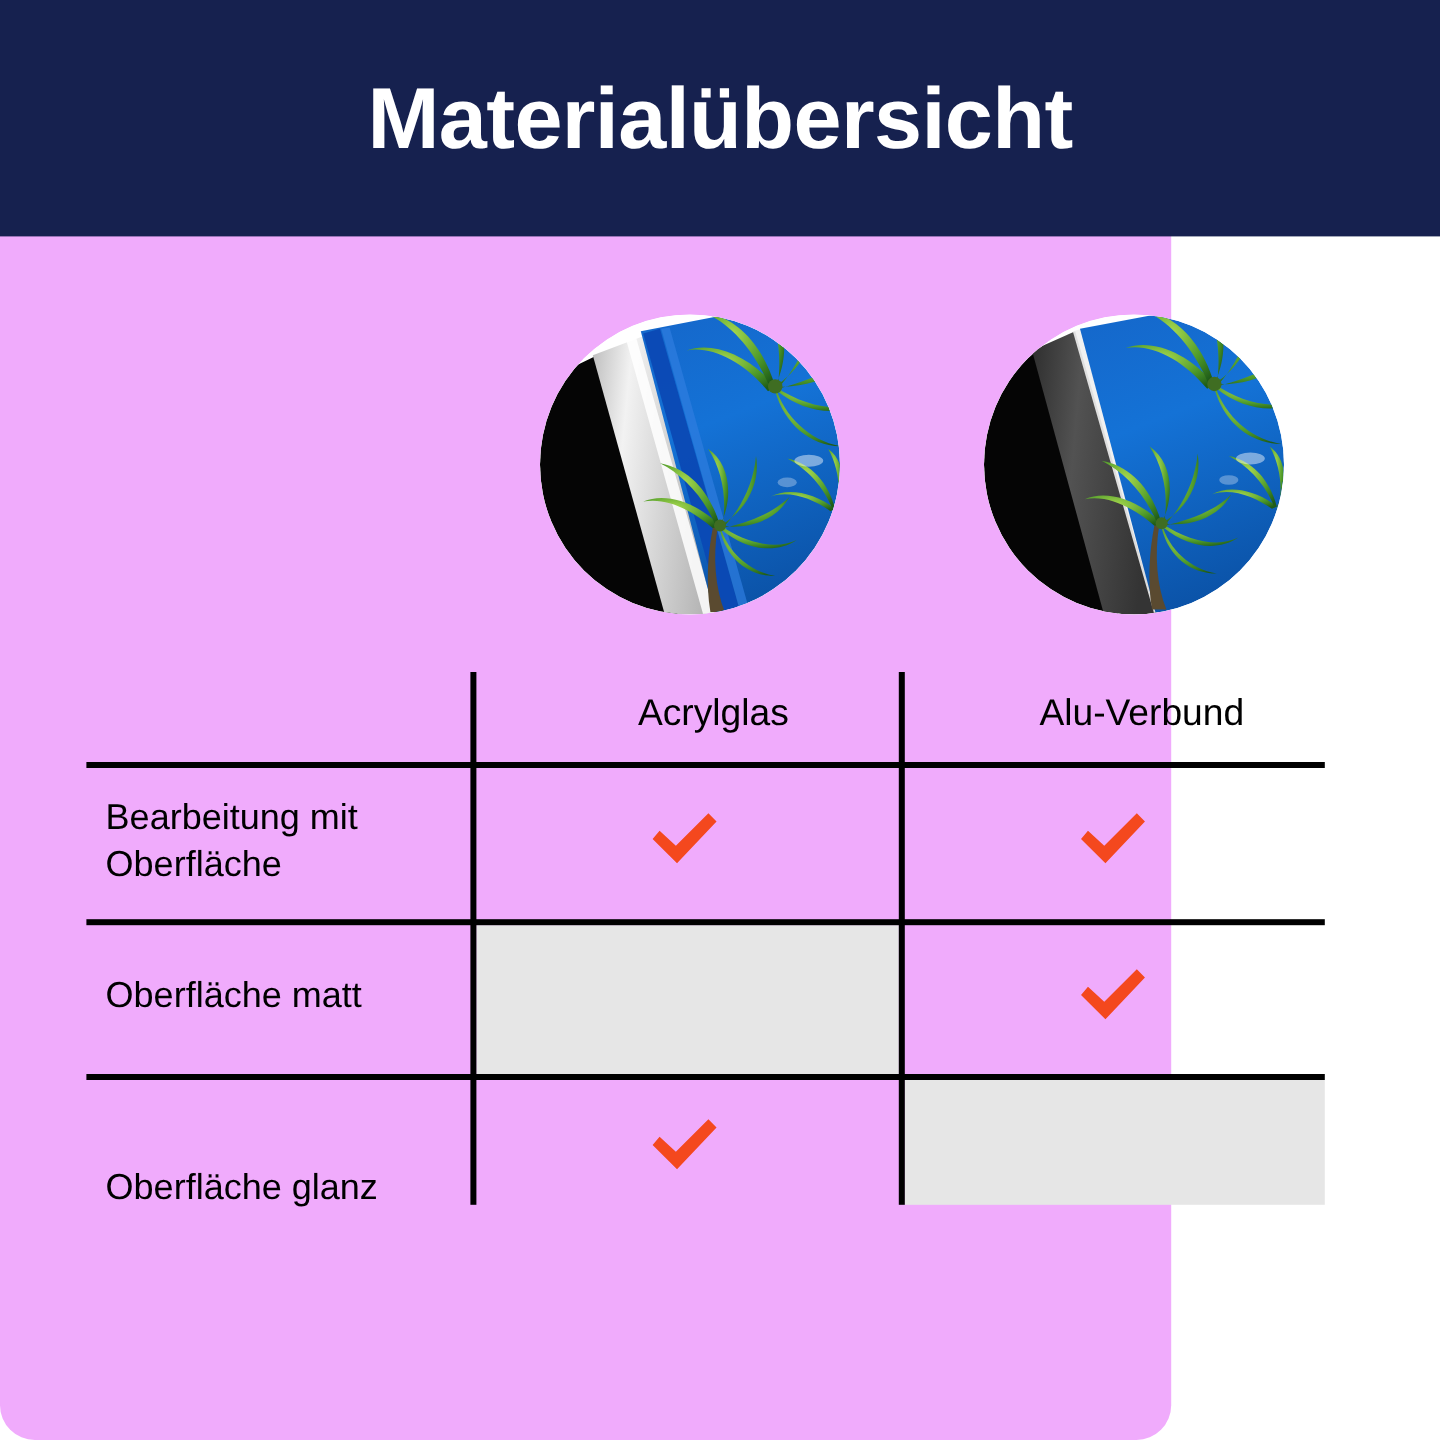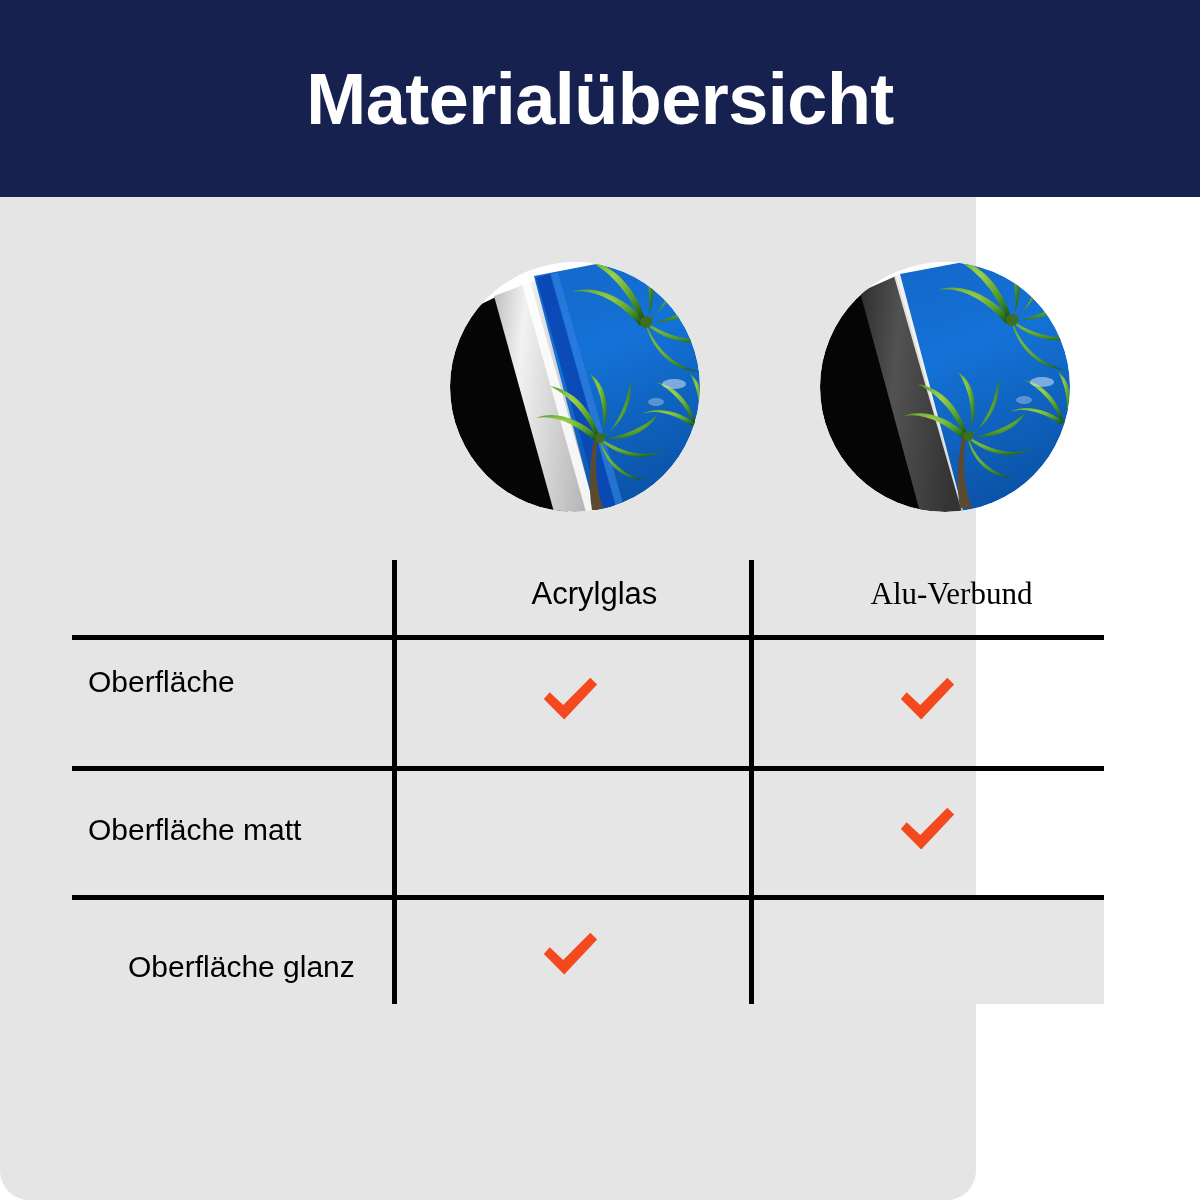--- a/index.html
+++ b/index.html
@@ -10,21 +10,21 @@
     height: 1200px;
     background: #ffffff;
     font-family: "Liberation Sans", "DejaVu Sans", sans-serif;
     overflow: hidden;
   }
 
   #page {
     position: relative;
     width: 976px;
     height: 1200px;
-    background: #e5e5e5;
+    background: #f0abfc;
     border-radius: 29px;
   }
 
   
   .header-banner {
     position: absolute;
     left: 0;
     top: 0;
     width: 1200px;
     height: 197px;
@@ -104,34 +104,34 @@
     position: absolute;
     top: 576px;
     width: 357px;
     text-align: center;
     color: #000000;
     font-size: 31px;
     font-family: "Liberation Sans", "DejaVu Sans", sans-serif;
     padding-left: 48px;
   }
   .col-header.acryl { left: 392px; }
-  .col-header.alu   { left: 749px; font-family: Liberation Serif, serif; }
+  .col-header.alu   { left: 749px; }
 
   .row-label {
     position: absolute;
     left: 88px;
     width: 300px;
     color: #000000;
     font-size: 30px;
     line-height: 1.3;
     font-family: "Liberation Sans", "DejaVu Sans", sans-serif;
   }
   .row-label.r0 { top: 662px; }
   .row-label.r1 { top: 810px; }
-  .row-label.r2 { top: 947px; margin-left: 40px; }
+  .row-label.r2 { top: 970px; }
 
   
   .check-mark {
     position: absolute;
     width: 62px;
     height: 62px;
   }
   .check-mark svg { display: block; width: 100%; height: 100%; }
 
   .chk-r0-acryl { left: 539px; top: 670px; }
@@ -307,20 +307,21 @@
     <div class="grid-line vline-1"></div>
     <div class="grid-line vline-2"></div>
     <div class="grid-line hline-1"></div>
     <div class="grid-line hline-2"></div>
     <div class="grid-line hline-3"></div>
 
     <div class="col-header acryl">Acrylglas</div>
     <div class="col-header alu">Alu-Verbund</div>
 
     <div class="row-label r0">
+      <div>Bearbeitung mit</div>
       <div>Oberfläche</div>
     </div>
     <div class="row-label r1">Oberfläche matt</div>
     <div class="row-label r2">Oberfläche glanz</div>
 
     <div class="check-mark chk-r0-acryl">
       <svg viewBox="0 0 64 64" xmlns="http://www.w3.org/2000/svg" aria-hidden="true">
         <path d="M5,30 L11,23 L25,36 L53,8 L60,15 L26,51 Z" fill="#f4481e"></path>
       </svg>
     </div>

